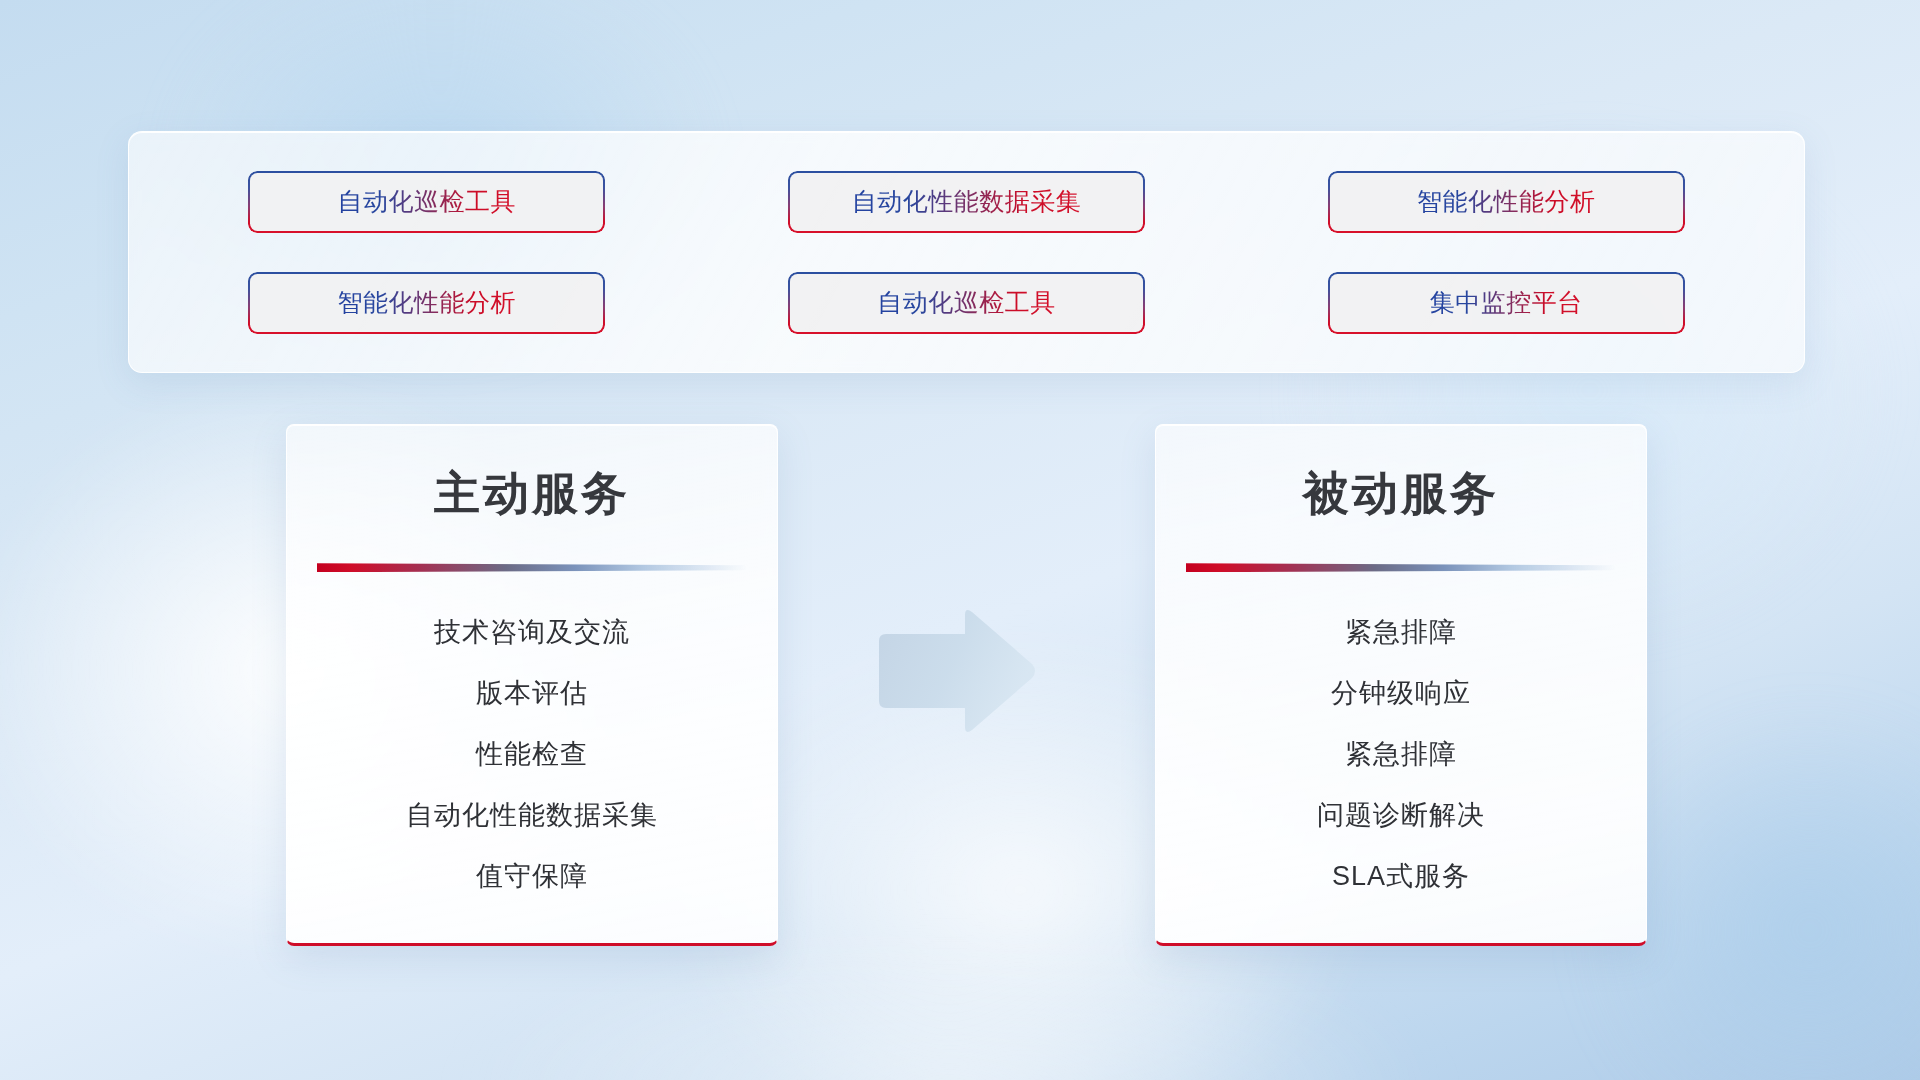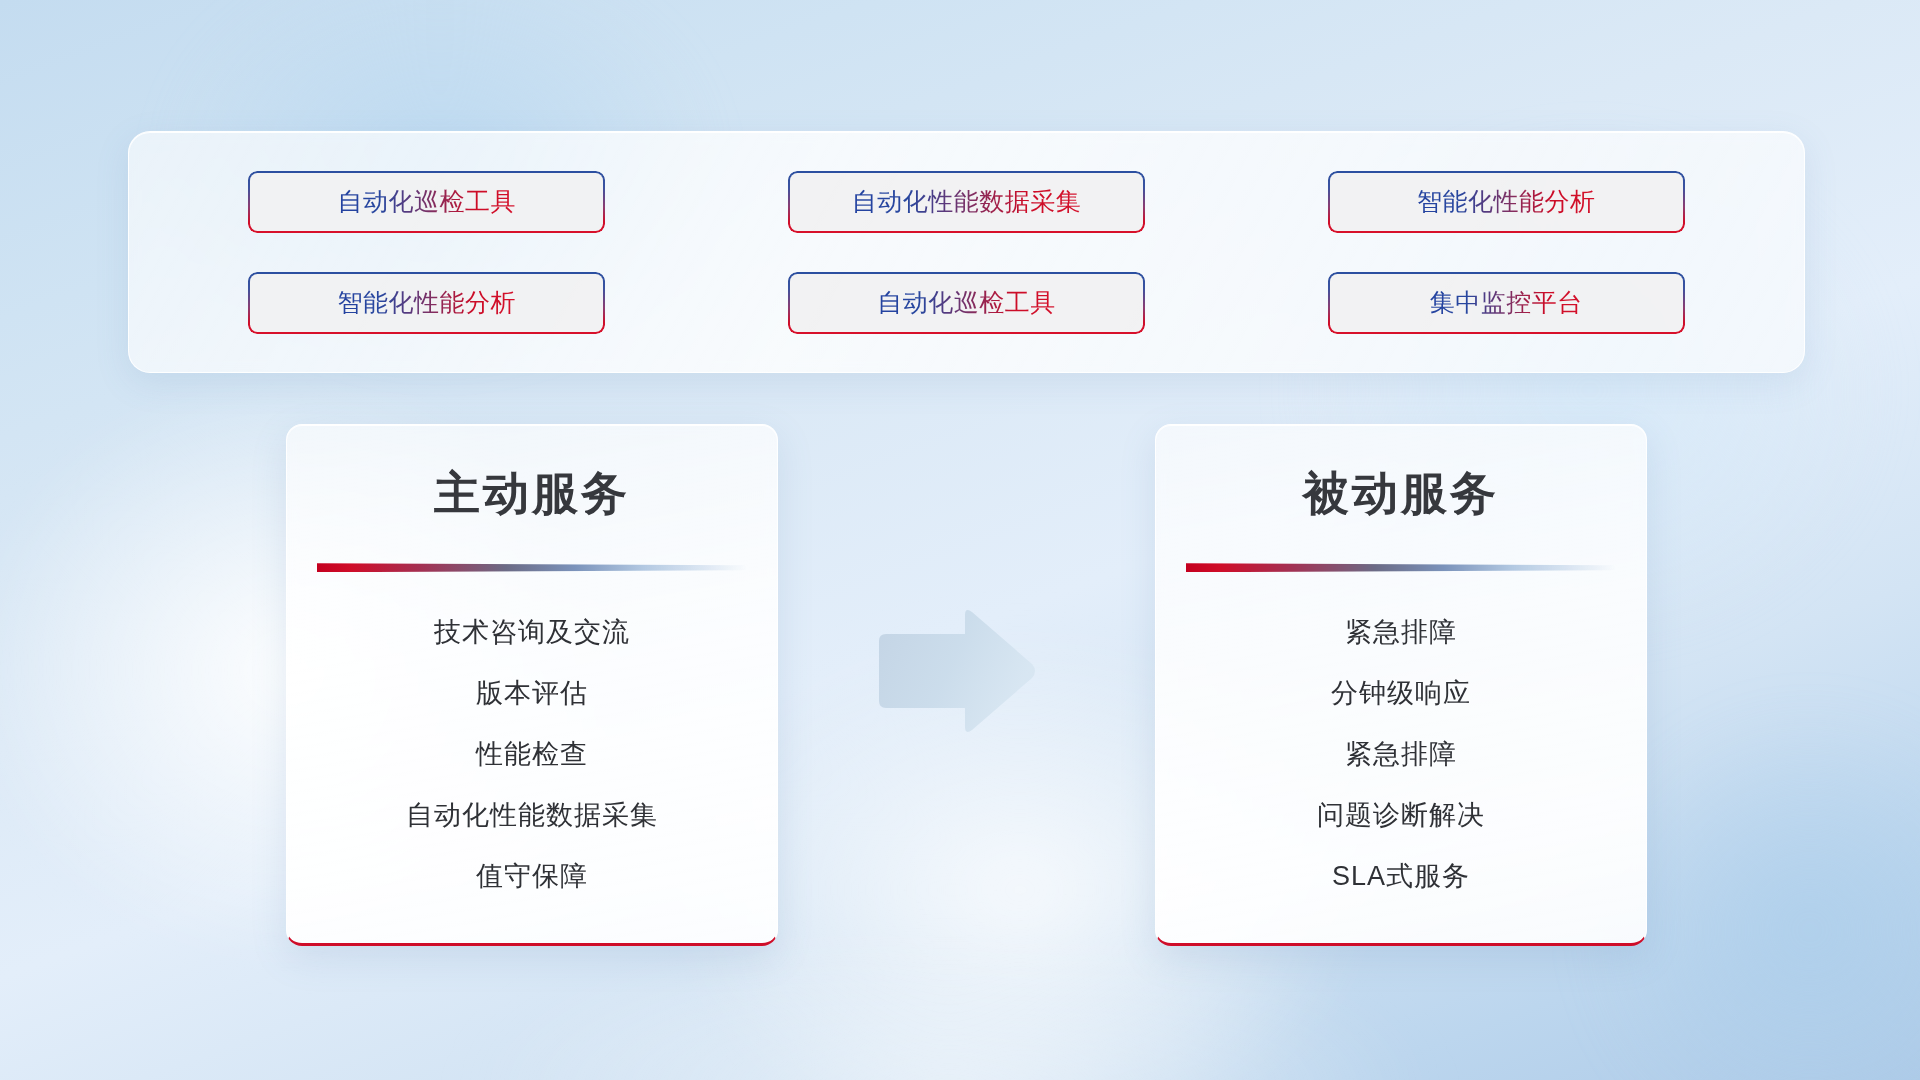--- a/index.html
+++ b/index.html
@@ -35,21 +35,21 @@
              filter: blur(30px); }
   .bloom-f { left:1500px; top:620px;  width:620px;  height:620px;
              background: radial-gradient(closest-side, rgba(170,205,234,.65), rgba(170,205,234,0) 72%);
              filter: blur(26px); }
 
   
   #tags-panel {
     position: absolute;
     left: 128px; top: 131px;
     width: 1675px; height: 240px;
-    border-radius: 22px;
+    border-radius: 14px;
     background: linear-gradient(118deg, rgba(255,255,255,.60) 0%, rgba(255,255,255,.80) 42%, rgba(255,255,255,.62) 100%);
     border: 1px solid rgba(255,255,255,.92);
     box-shadow: 0 10px 34px rgba(90,130,175,.13), inset 0 1px 0 rgba(255,255,255,.95);
     backdrop-filter: blur(6px);
     display: flex;
     align-items: center;
     justify-content: center;
   }
   .tag-grid {
     width: 100%;
@@ -94,21 +94,21 @@
             background-clip: text;
     color: transparent;
     -webkit-text-fill-color: transparent;
   }
 
   
   .service-panel {
     position: absolute;
     top: 424px;
     width: 492px; height: 522px;
-    border-radius: 16px;
+    border-radius: 8px;
     background: linear-gradient(170deg, rgba(255,255,255,.62) 0%, rgba(255,255,255,.86) 40%, rgba(255,255,255,.94) 78%, rgba(255,255,255,.90) 100%);
     border: 1px solid rgba(255,255,255,.9);
     border-bottom: 3px solid #cf0d29;
     box-shadow: 0 12px 36px rgba(90,130,175,.15), inset 0 1px 0 rgba(255,255,255,.95);
     backdrop-filter: blur(6px);
     box-sizing: border-box;
     overflow: hidden;
   }
   #panel-proactive { left: 286px; }
   #panel-reactive  { left: 1155px; }

